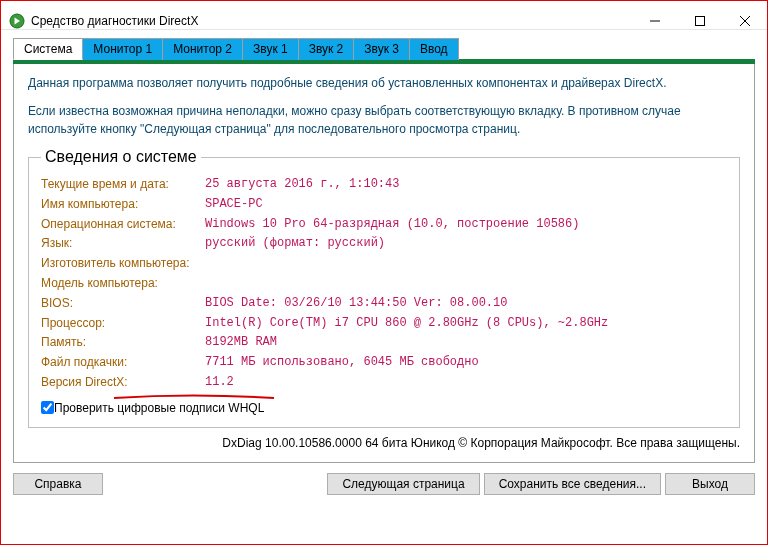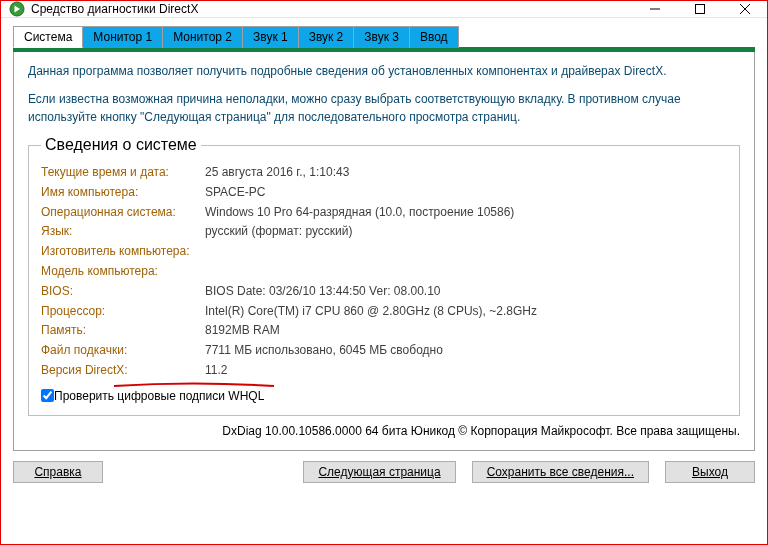--- a/index.html
+++ b/index.html
@@ -11,20 +11,21 @@
   height: 545px;
   overflow: hidden;
   border: 1px solid #e30000;
 }
 .titlebar {
   height: 17px;
   display: flex;
   align-items: center;
   background: #fff;
   border-bottom: 1px solid #e5e5e5;
+  margin-top: 12px;
 }
 .titlebar .icon {
   margin: 0 6px 0 8px;
   width: 16px; height: 16px;
   display: flex; align-items: center; justify-content: center;
 }
 .titlebar .title { flex: 1; font-size: 12px; color: #000; }
 .winbtns { display: flex; height: 100%; }
 .winbtn {
   width: 45px; height: 100%;
@@ -65,39 +66,38 @@
 .intro { font-size: 12px; color: #0c4a6e; line-height: 1.5; margin-bottom: 10px; }
 .intro p:first-child { margin-bottom: 10px; }
 fieldset {
   border: 1px solid #bfbfbf;
   padding: 10px 12px 12px 12px;
   margin-top: 6px;
 }
 legend { font-size: 16px; padding: 0 4px; }
 .sysrow { display: flex; font-size: 12px; margin-bottom: 3px; line-height: 1.4; }
 .syslabel { width: 164px; text-align: left; padding-right: 6px; color: #a16207; }
-.sysvalue { flex: 1; color: #404040; }
+.sysvalue { flex: 1; color: #be185d; font-family: Liberation Mono, monospace; }
 .dxrow { position: relative; }
 .underline {
   position: absolute;
   left: 72px;
   top: 15px;
   width: 162px;
   height: 7px;
 }
 .underline svg { width: 100%; height: 100%; }
 .checkrow { margin-top: 10px; display: flex; align-items: center; gap: 0; }
 .checkrow input { width: 13px; height: 13px; }
 .footer-text { text-align: right; font-size: 12px; color: #000; margin-top: 8px; }
 .buttonbar {
   display: flex;
-  gap: 16px;
+  gap: 4px;
   margin-top: 10px;
   align-items: center;
-  text-decoration: underline;
 }
 .buttonbar .spacer { flex: 1; }
 .btn {
   min-width: 90px;
   padding: 3px 14px;
   border: 1px solid #adadad;
   background: #e1e1e1;
   font-size: 12px;
   font-family: inherit;
   cursor: pointer;

